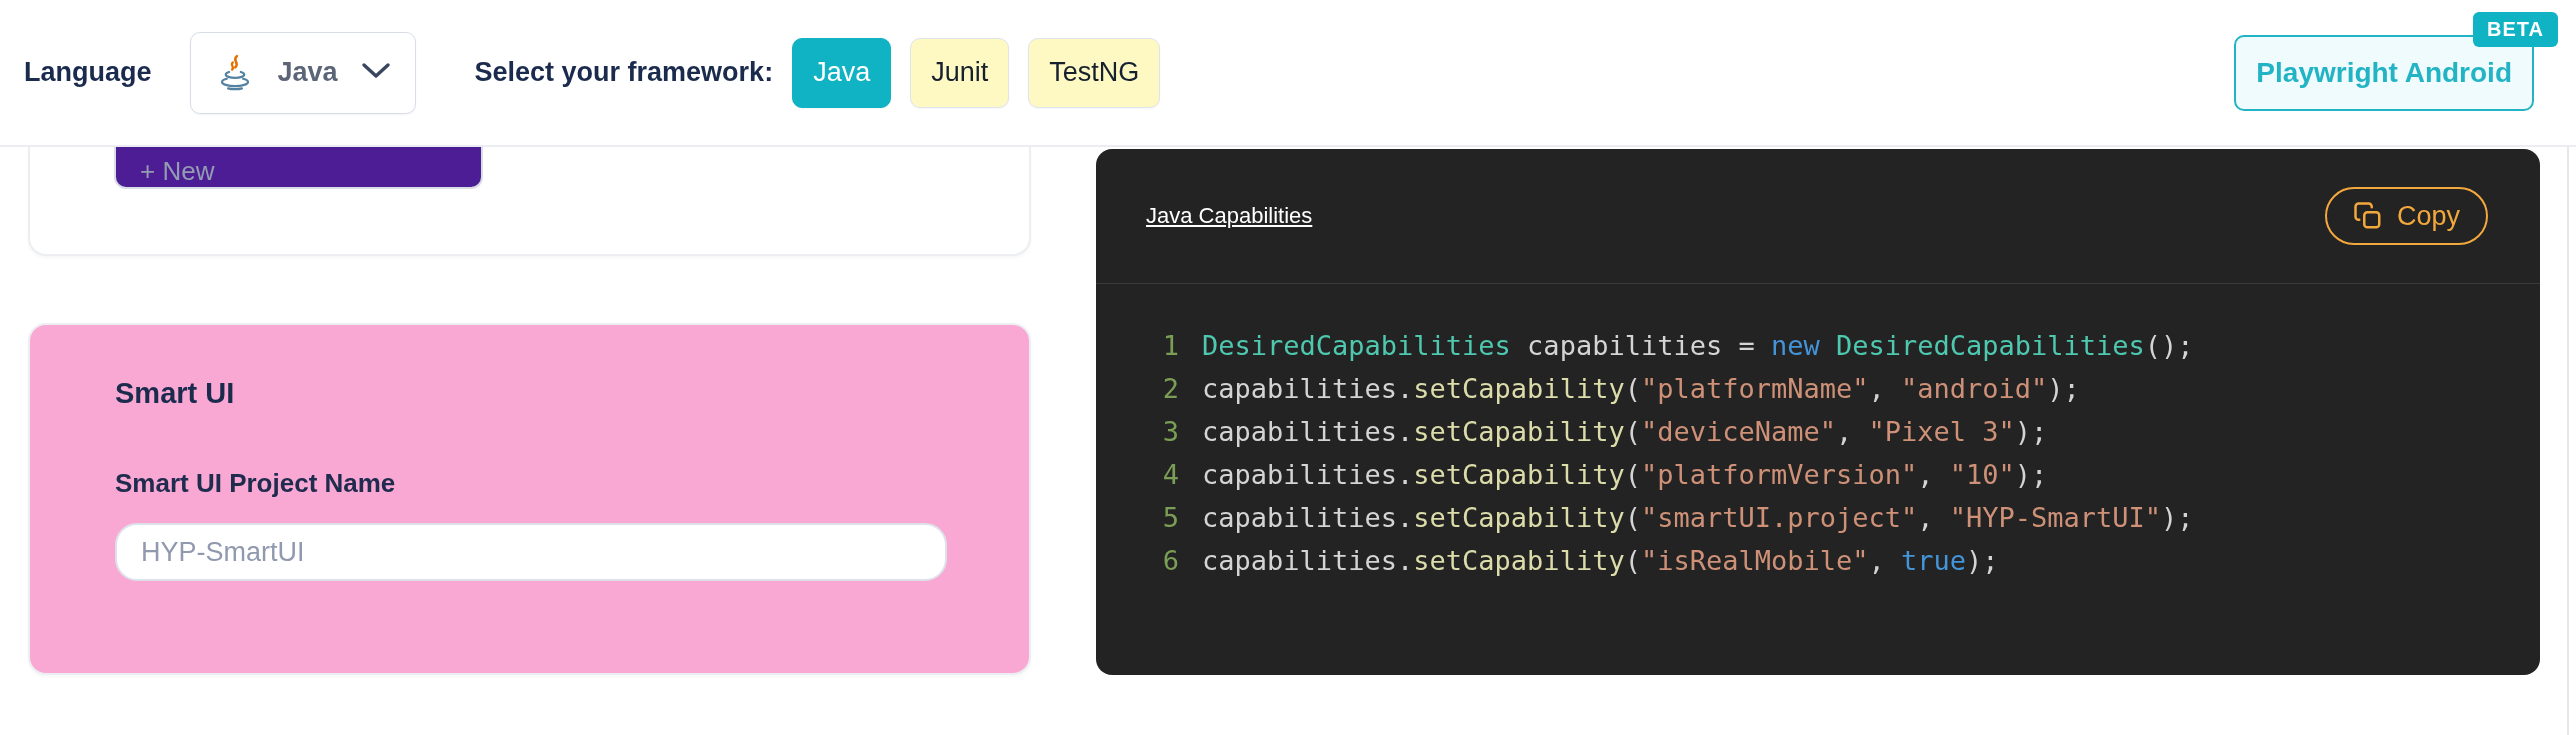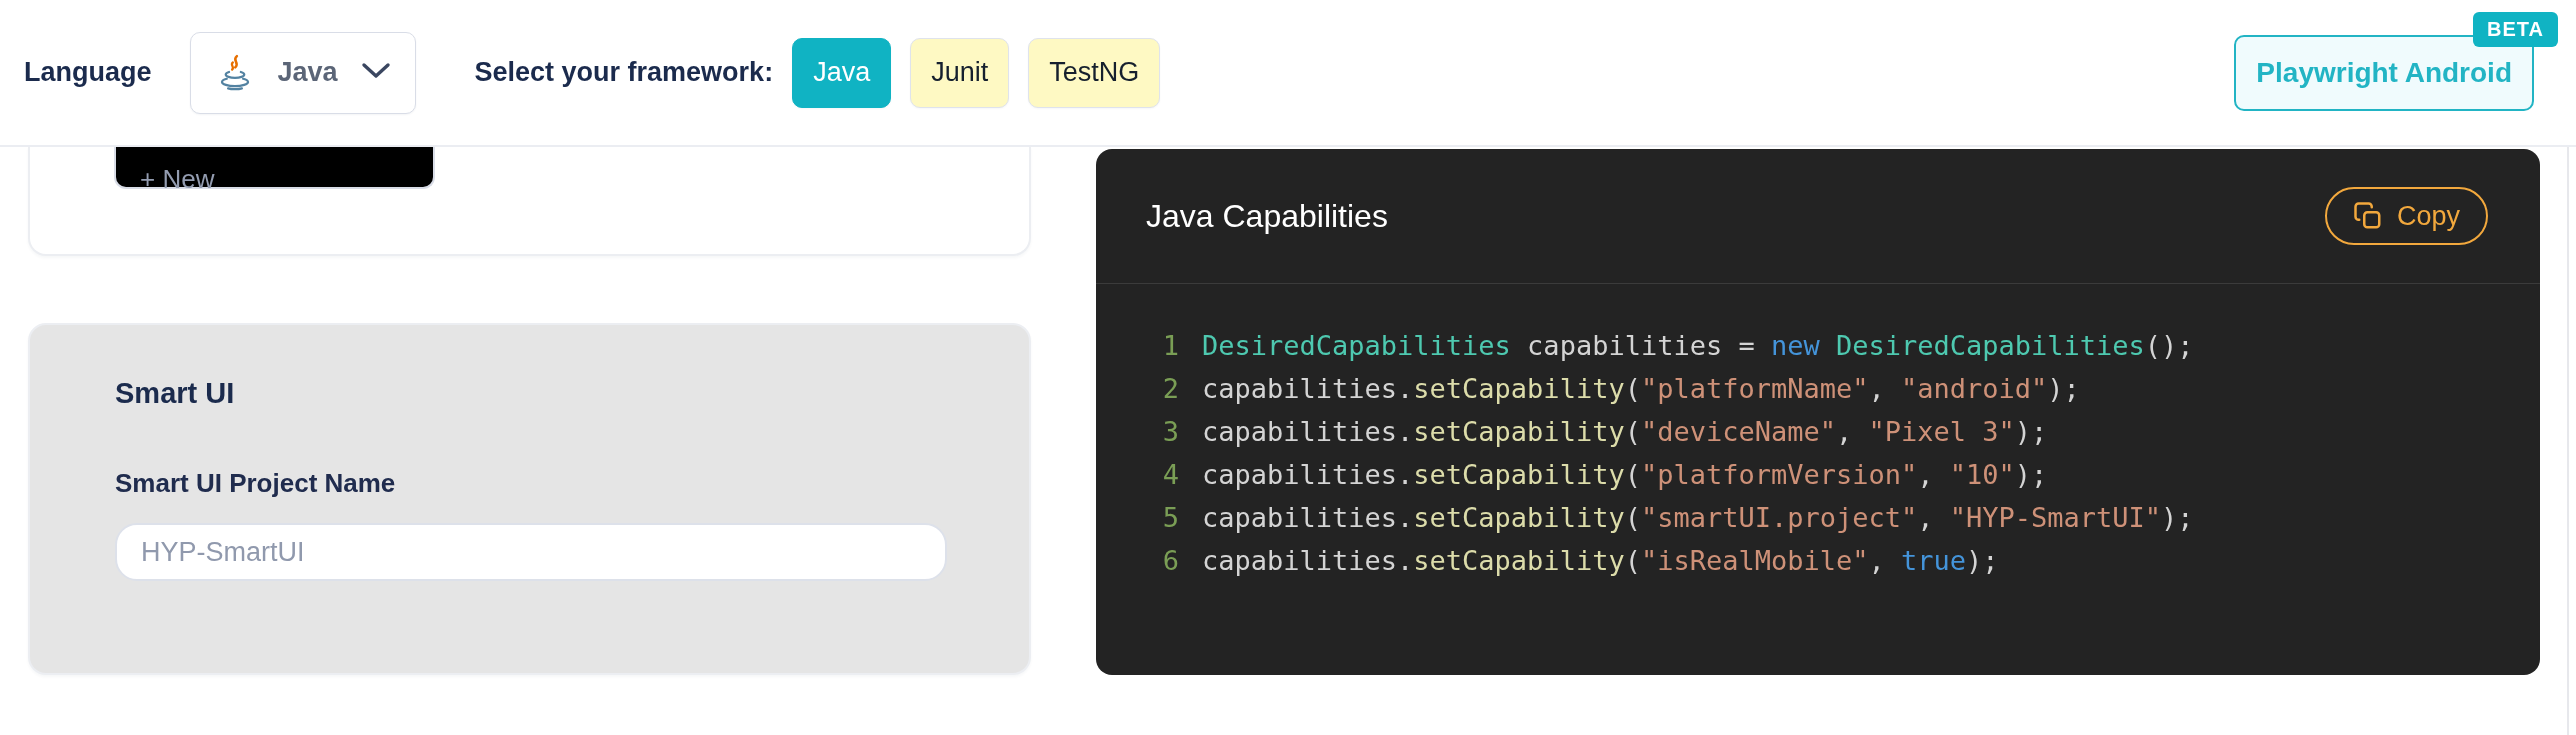--- a/index.html
+++ b/index.html
@@ -41,48 +41,48 @@
     font-size:20px;font-weight:700;letter-spacing:1px;padding:6px 14px;border-radius:6px;z-index:6;
   }
   
   .content{position:absolute;top:149px;left:0;width:2576px;height:586px;background:#fff;}
   .card-clipped{
     position:absolute;left:28px;top:-2px;width:1003px;height:109px;box-sizing:border-box;
     background:#fff;border:2px solid #eceef2;border-top:none;border-radius:0 0 18px 18px;
     box-shadow:0 2px 3px rgba(27,40,74,.04);
   }
   .new-btn{
-    position:absolute;left:84px;top:0;width:321px;height:42px;box-sizing:border-box;
-    border:2px solid #d9dde7;border-top:none;border-radius:0 0 12px 12px;background:#000000;
+    position:absolute;left:84px;top:0;width:369px;height:42px;box-sizing:border-box;
+    border:2px solid #d9dde7;border-top:none;border-radius:0 0 12px 12px;background:#4c1d95;
     color:#939cb0;font-size:26px;font-family:"Liberation Sans",sans-serif;
-    display:flex;align-items:flex-start;padding:16px 0 0 24px;line-height:32px;cursor:pointer;
+    display:flex;align-items:flex-start;padding:8px 0 0 24px;line-height:32px;cursor:pointer;
   }
   .card-smartui{
     position:absolute;left:28px;top:174px;width:1003px;height:352px;box-sizing:border-box;
-    background:#e5e5e5;border:2px solid #eceef2;border-radius:18px;
+    background:#f9a8d4;border:2px solid #eceef2;border-radius:18px;
     box-shadow:0 2px 3px rgba(27,40,74,.04);padding:52px 0 0 85px;
   }
   .smartui-title{font-size:29px;font-weight:700;color:#1b2b4d;margin:0;}
   .smartui-label{font-size:26px;font-weight:600;color:#202c4e;margin-top:58px;}
   .smartui-input{
     display:block;margin-top:24px;width:832px;height:58px;box-sizing:border-box;
     border:2px solid #dde1ea;border-radius:22px;padding:0 24px;font-size:27px;
     font-family:"Liberation Sans",sans-serif;color:#1b2b4d;background:#fff;outline:none;
   }
   .smartui-input::placeholder{color:#9099ad;opacity:1;}
   
   .code-panel{
     position:absolute;left:1096px;top:0;width:1444px;height:526px;box-sizing:border-box;
     background:#232323;border-radius:16px;overflow:hidden;
   }
   .code-header{
     height:135px;display:flex;align-items:center;justify-content:space-between;
     padding:0 52px 0 50px;border-bottom:1px solid #3b3b3b;box-sizing:border-box;
   }
-  .code-title{color:#ffffff;font-size:32px;font-weight:500;}
+  .code-title{color:#ffffff;font-size:22px;font-weight:500;text-decoration:underline;}
   .copy-btn{
     display:flex;align-items:center;gap:14px;height:58px;padding:0 26px;background:transparent;
     border:2px solid #f2a83d;border-radius:30px;color:#f2a83d;font-size:27px;
     font-family:"Liberation Sans",sans-serif;cursor:pointer;
   }
   .code-body{
     padding-top:40px;font-family:"DejaVu Sans Mono","Liberation Mono",monospace;
     font-size:27px;line-height:43px;
   }
   .code-line{display:flex;white-space:pre;}

